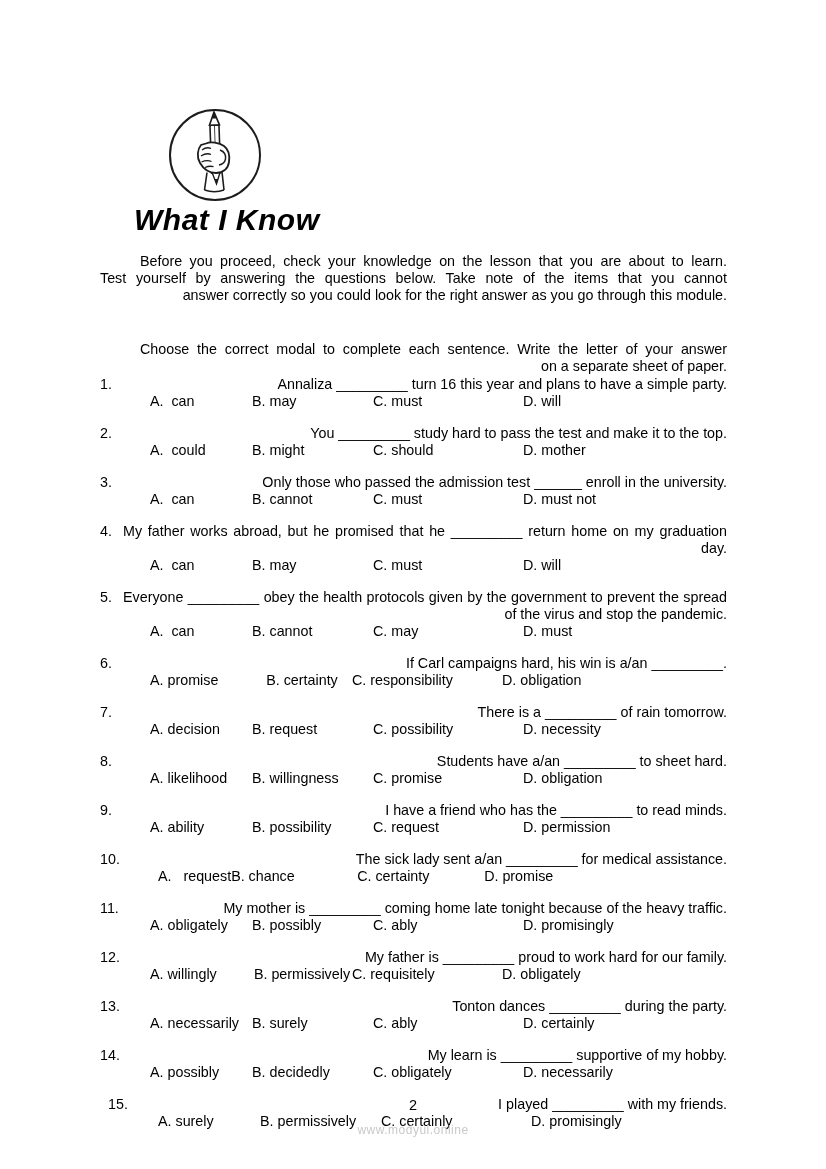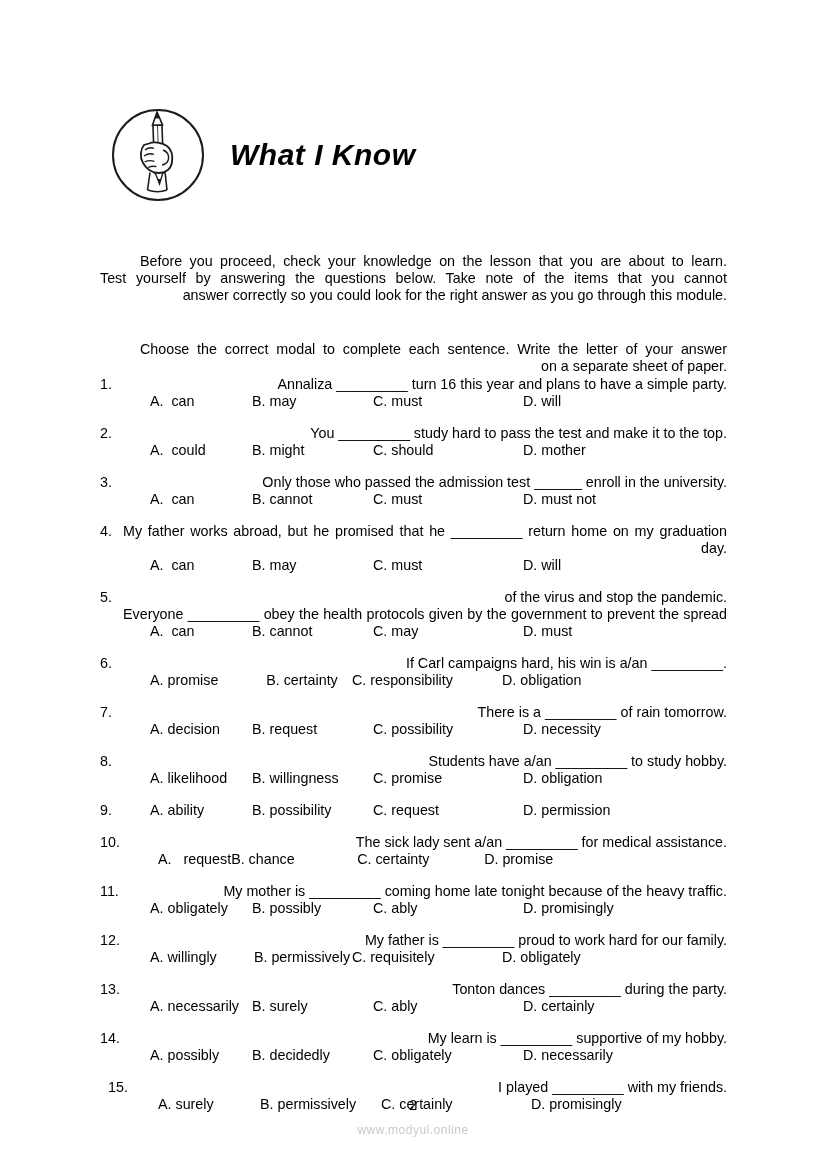--- a/index.html
+++ b/index.html
@@ -8,21 +8,21 @@
     width:826px;height:1169px;
     margin:0 auto;
     background:#ffffff;
     font-family:"Liberation Sans","DejaVu Sans",sans-serif;
     font-size:14.3px;
     line-height:17px;
     color:#000;
     overflow:hidden;
   }
   
-  .header{position:absolute;top:107px;left:110px;display:flex;align-items:center;}
+  .header{position:absolute;top:107px;left:110px;display:flex;align-items:center;flex-direction:column;}
   .icon-wrap{width:96px;height:96px;flex:none;}
   .title{
     margin:0 0 0 24px;
     font-size:30px;line-height:34px;
     font-weight:bold;font-style:italic;
     letter-spacing:.5px;
     white-space:nowrap;
   }
   
   .content{position:absolute;top:216px;left:100px;width:627px;}
@@ -171,22 +171,22 @@
           <span class="opt opt-d">D. will</span>
         </div>
       </div>
     </div>
   </li>
         <li class="question">
     <div class="q-row">
       <span class="q-num">5.</span>
       <div class="q-body">
         <div class="q-text">
+                <span class="jline stretch">Everyone _________ obey the health protocols given by the government to prevent the spread</span>
                 <span class="jline">of the virus and stop the pandemic.</span>
-                <span class="jline stretch">Everyone _________ obey the health protocols given by the government to prevent the spread</span>
               </div>
         <div class="q-options">
           <span class="opt opt-a">A.  can</span>
           <span class="opt opt-b">B. cannot</span>
           <span class="opt opt-c">C. may</span>
           <span class="opt opt-d">D. must</span>
         </div>
       </div>
     </div>
   </li>
@@ -220,35 +220,38 @@
           <span class="opt opt-d">D. necessity</span>
         </div>
       </div>
     </div>
   </li>
         <li class="question">
     <div class="q-row">
       <span class="q-num">8.</span>
       <div class="q-body">
         <div class="q-text">
-                <span class="jline">Students have a/an _________ to study hobby.</span>
+                <span class="jline">Students have a/an _________ to sheet hard.</span>
               </div>
         <div class="q-options">
           <span class="opt opt-a">A. likelihood</span>
           <span class="opt opt-b">B. willingness</span>
           <span class="opt opt-c">C. promise</span>
           <span class="opt opt-d">D. obligation</span>
         </div>
       </div>
     </div>
   </li>
         <li class="question">
     <div class="q-row">
       <span class="q-num">9.</span>
       <div class="q-body">
+        <div class="q-text">
+                <span class="jline">I have a friend who has the _________ to read minds.</span>
+              </div>
         <div class="q-options">
           <span class="opt opt-a">A. ability</span>
           <span class="opt opt-b">B. possibility</span>
           <span class="opt opt-c">C. request</span>
           <span class="opt opt-d">D. permission</span>
         </div>
       </div>
     </div>
   </li>
         <li class="question v-run-on">

